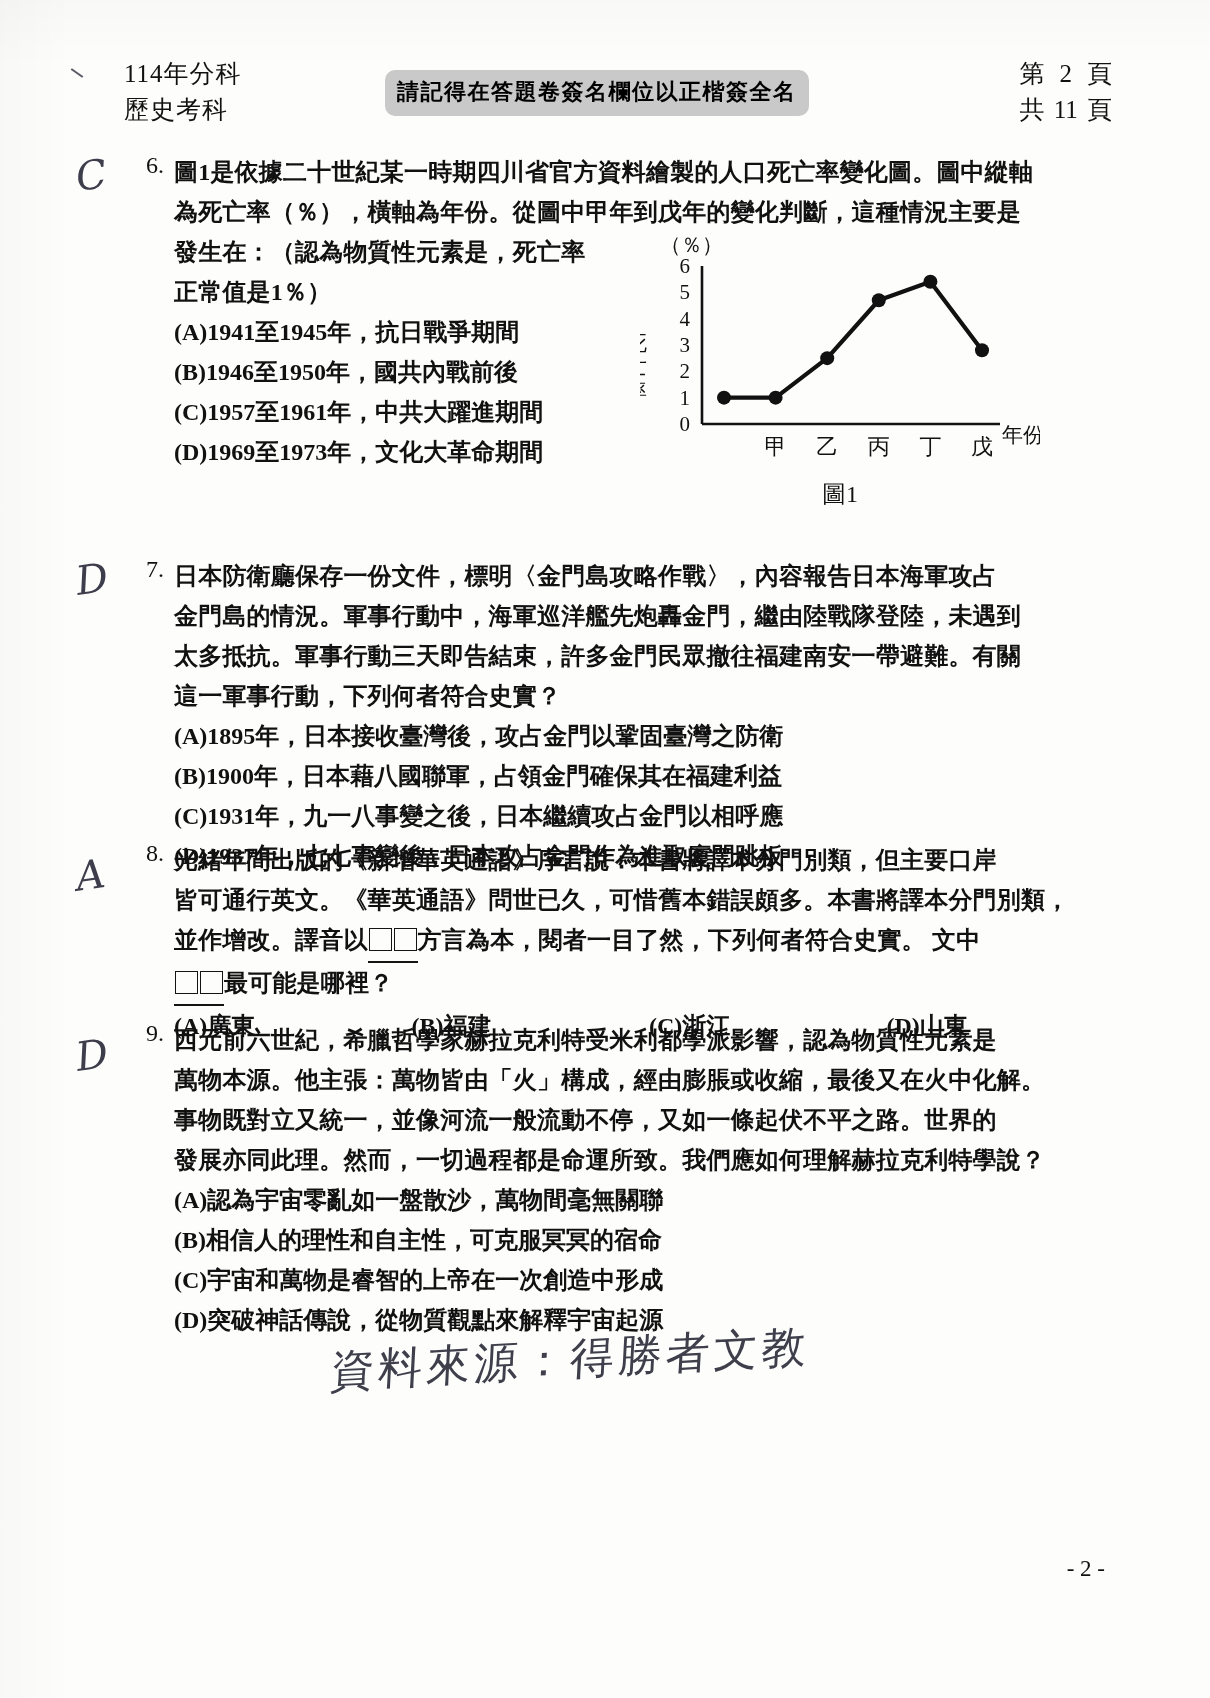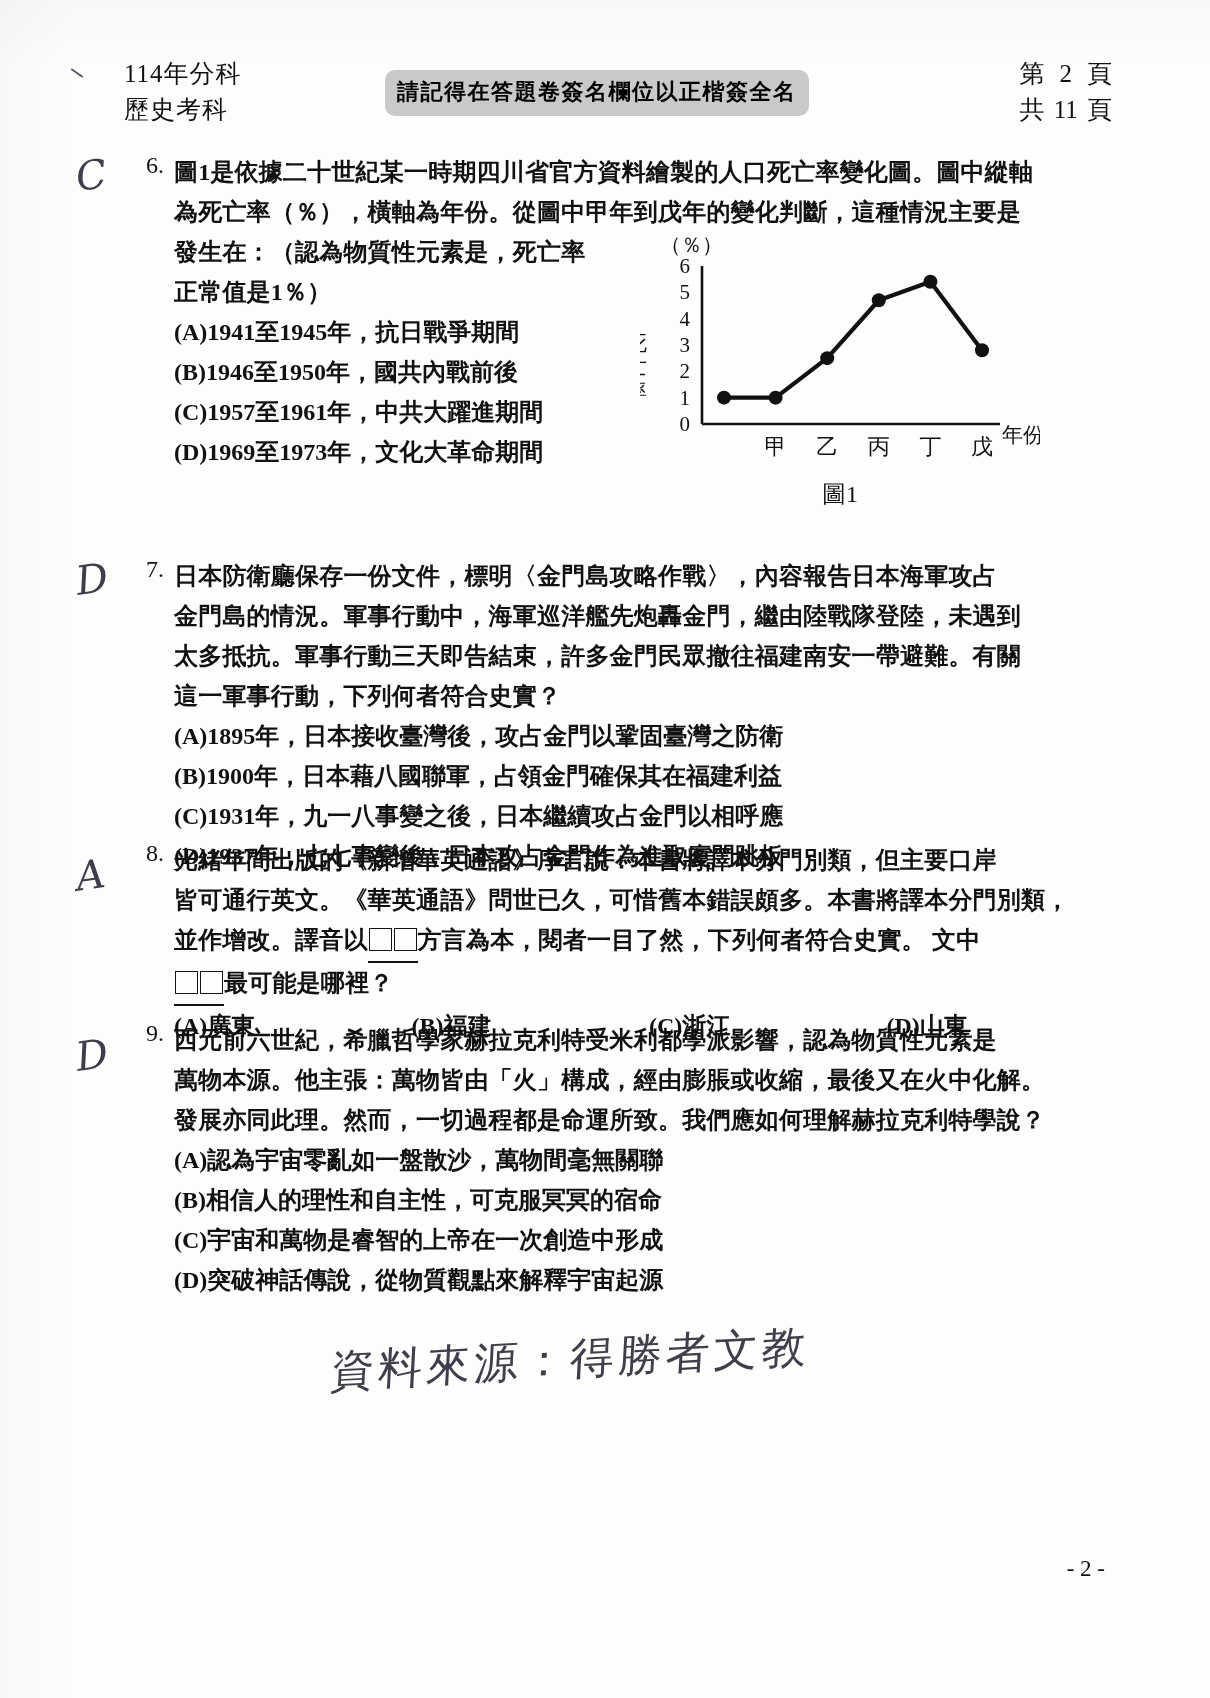--- a/index.html
+++ b/index.html
@@ -223,20 +223,21 @@
       </div>
     </div>
   </div>
 
   <div class="hand" style="left:76px; top:1032px;">D</div>
   <div class="q" style="top:1020px;">
     <div class="qnum">9.</div>
     <div class="qbody">
       <div class="line">西元前六世紀，希臘哲學家赫拉克利特受米利都學派影響，認為物質性元素是</div>
       <div class="line">萬物本源。他主張：萬物皆由「火」構成，經由膨脹或收縮，最後又在火中化解。</div>
+      <div class="line">事物既對立又統一，並像河流一般流動不停，又如一條起伏不平之路。世界的</div>
       <div class="line">發展亦同此理。然而，一切過程都是命運所致。我們應如何理解赫拉克利特學說？</div>
       <div class="opt">(A)認為宇宙零亂如一盤散沙，萬物間毫無關聯</div>
       <div class="opt">(B)相信人的理性和自主性，可克服冥冥的宿命</div>
       <div class="opt">(C)宇宙和萬物是睿智的上帝在一次創造中形成</div>
       <div class="opt">(D)突破神話傳說，從物質觀點來解釋宇宙起源</div>
     </div>
   </div>
 
   <div class="source-note">資料來源：得勝者文教</div>
 

